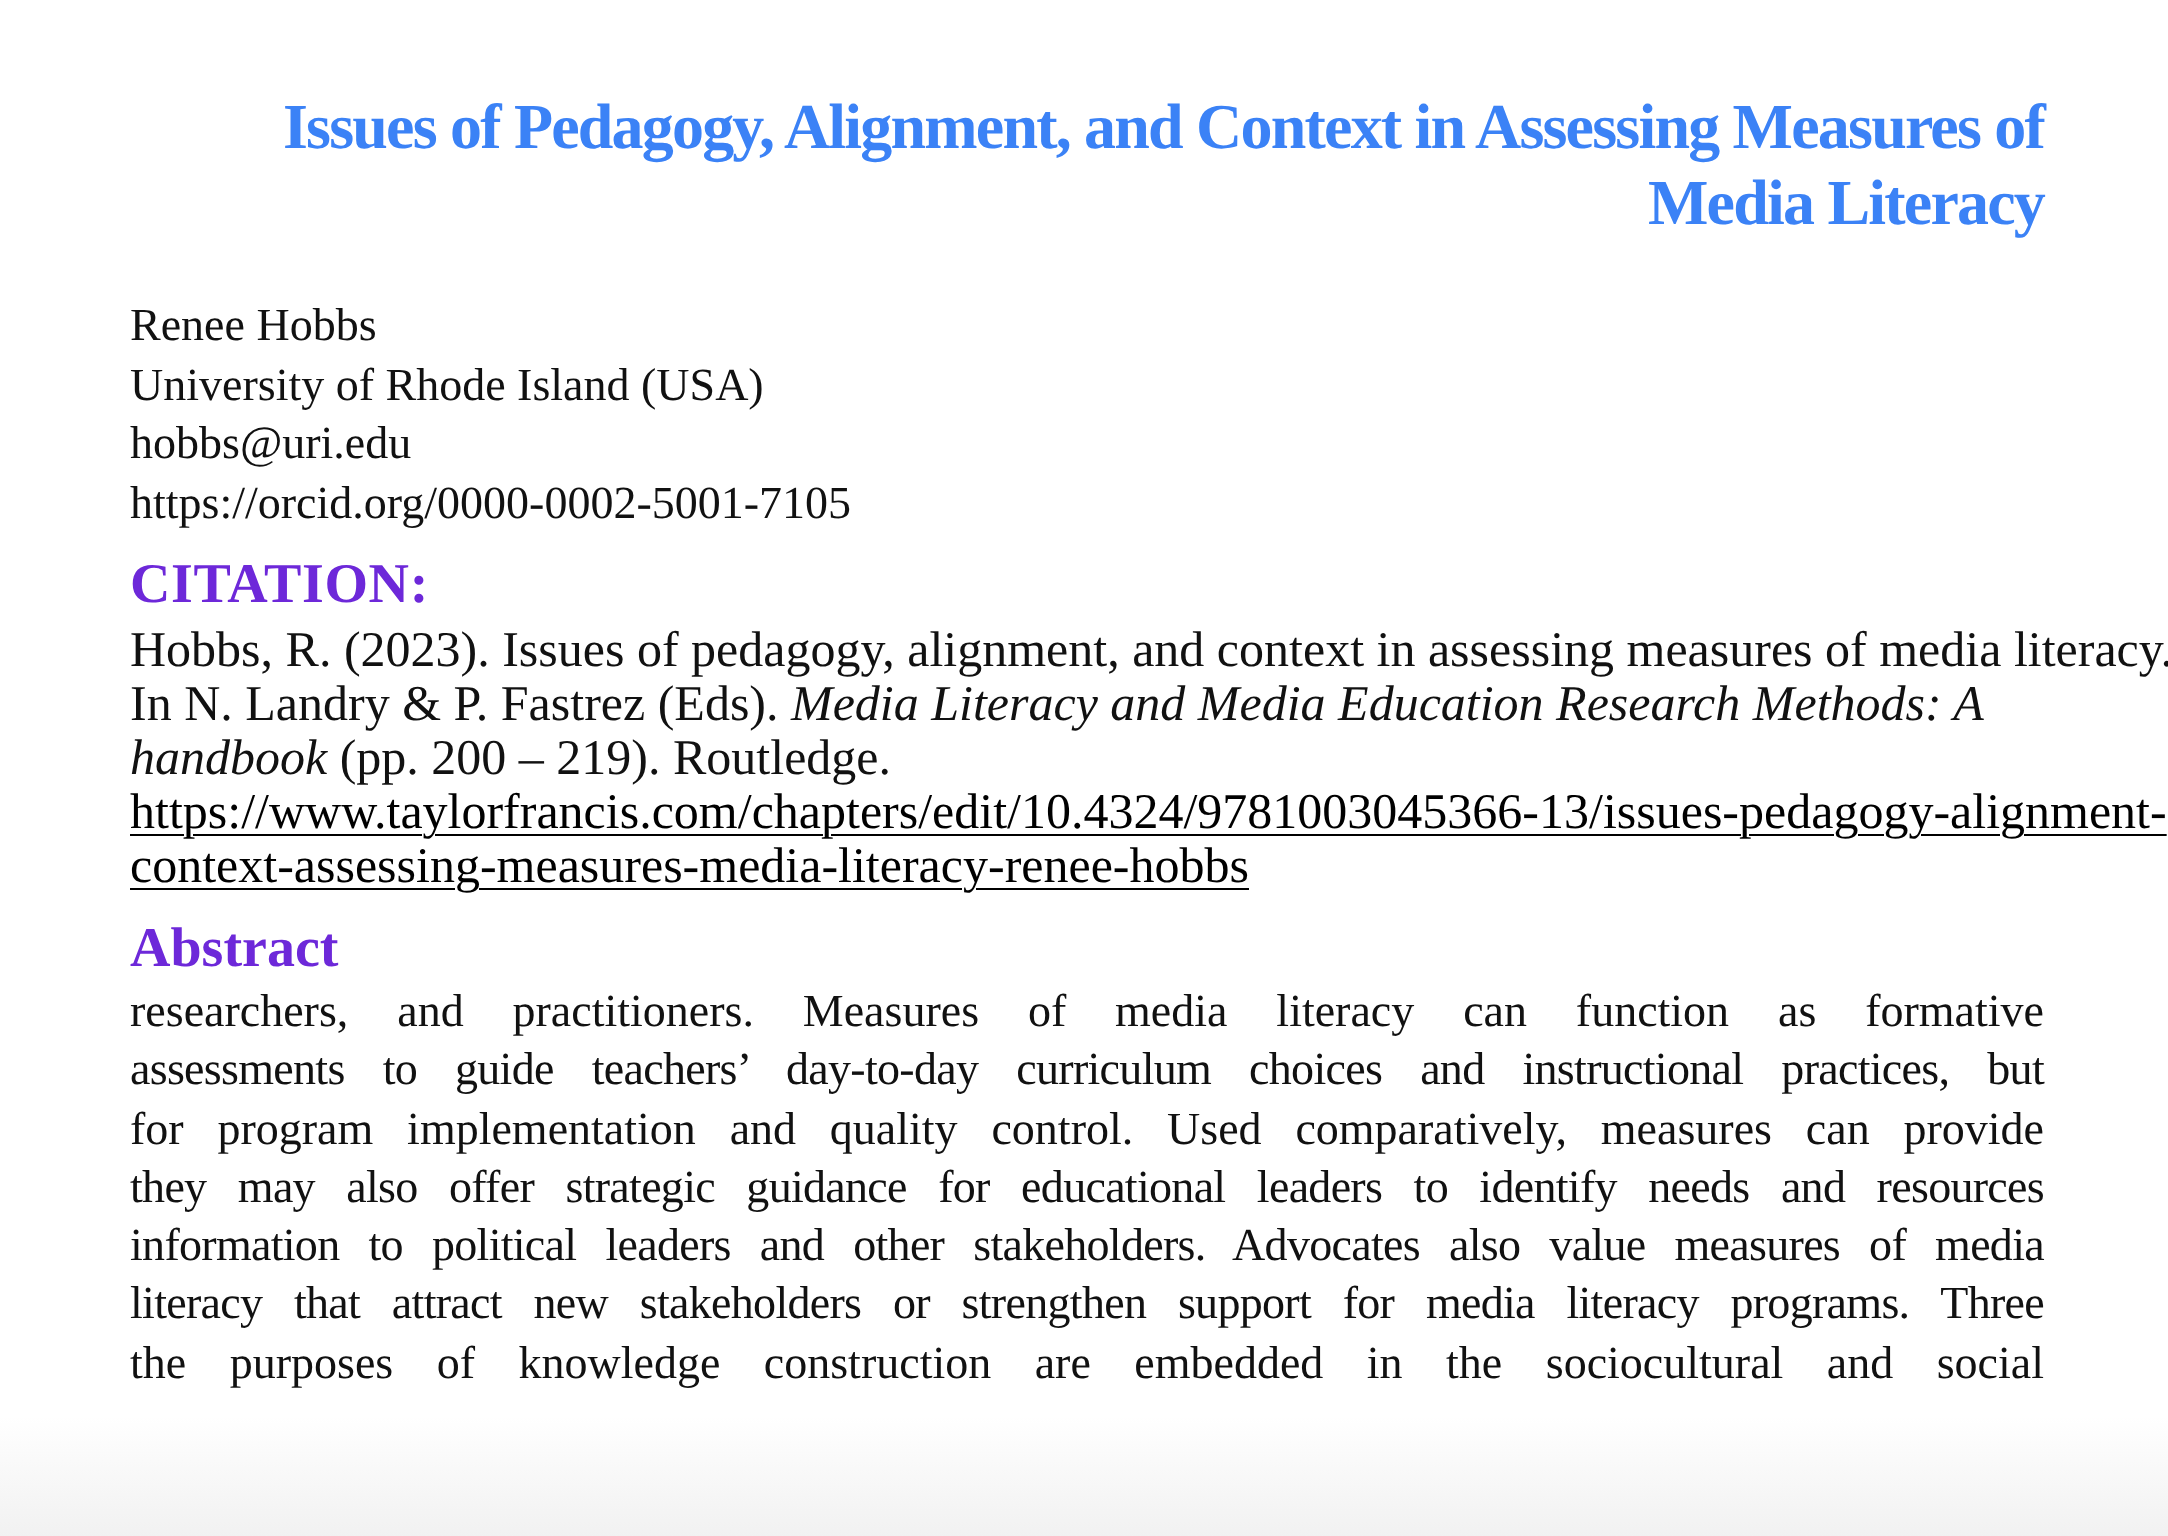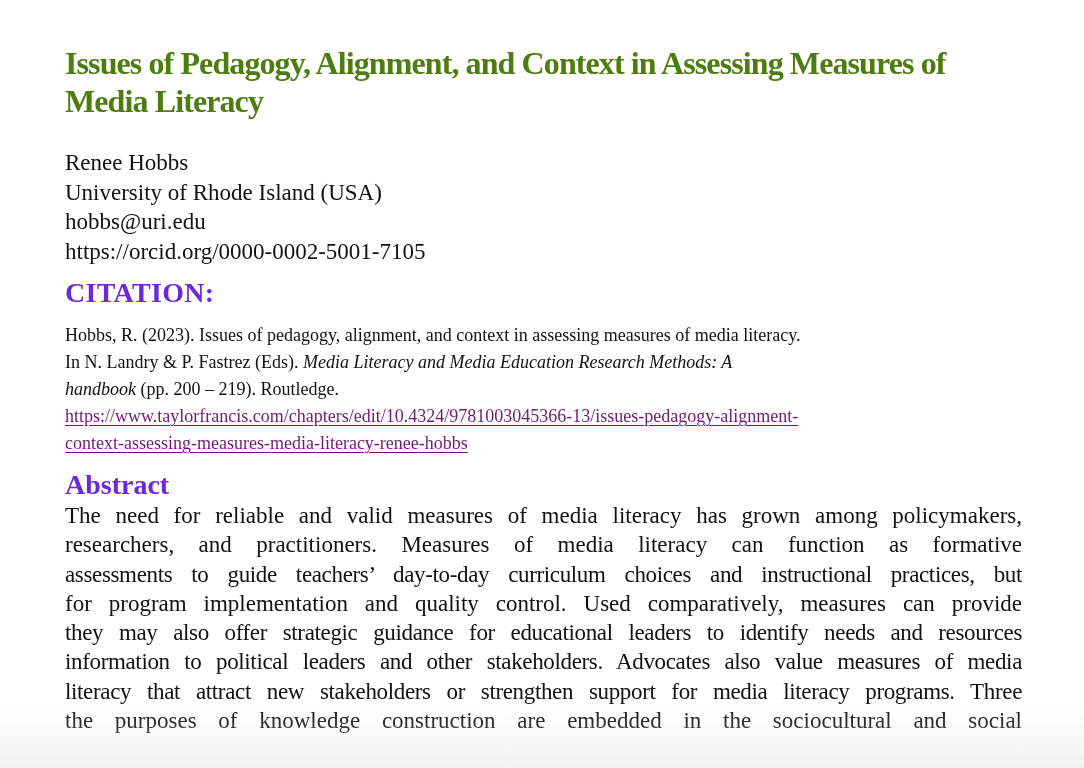--- a/index.html
+++ b/index.html
@@ -17,52 +17,53 @@
     }
     .page {
       position: absolute;
       left: 65px;
       top: 44px;
       width: 957px;
     }
     .title {
       font-family: "Liberation Serif", "DejaVu Serif", serif;
       font-weight: bold;
-      color: #4d7c0f;
+      color: #3b82f6;
       font-size: 32px;
       line-height: 38px;
       letter-spacing: -0.9px;
       margin: 0;
+      text-align: right;
     }
     .author-block {
       margin-top: 28px;
       font-size: 23px;
       line-height: 29.5px;
     }
     .author-block div { white-space: nowrap; }
     .section-heading {
       font-weight: bold;
       color: #6d28d9;
       font-size: 28px;
       line-height: 30px;
       margin: 0;
     }
     .citation-heading {
       margin-top: 12px;
       letter-spacing: 0.3px;
     }
     .citation-body {
-      font-size: 18px;
+      font-size: 25px;
       line-height: 27px;
-      margin-top: 14px;
+      margin-top: 4px;
     }
     .citation-body .line { white-space: nowrap; display: block; }
     .citation-body i { }
     .citation-link {
-      color: #701a75;
+      color: #000000;
       text-decoration: underline;
       text-underline-offset: 3px;
       text-decoration-thickness: 1px;
       display: block;
       white-space: nowrap;
     }
     .abstract-heading {
       margin-top: 13px;
     }
     .abstract-body {
@@ -111,21 +112,20 @@
     <span class="line">Hobbs, R. (2023). Issues of pedagogy, alignment, and context in assessing measures of media literacy.</span>
     <span class="line"><span>In N. Landry &amp; P. Fastrez (Eds). </span><i>Media Literacy and Media Education Research Methods: A</i></span>
     <span class="line"><i>handbook</i><span> (pp. 200 – 219). Routledge.</span></span>
     <a class="citation-link">https://www.taylorfrancis.com/chapters/edit/10.4324/9781003045366-13/issues-pedagogy-alignment-</a>
     <a class="citation-link">context-assessing-measures-media-literacy-renee-hobbs</a>
   </div>
 
   <h2 class="section-heading abstract-heading">Abstract</h2>
 
   <div class="abstract-body">
-    <span class="line">The need for reliable and valid measures of media literacy has grown among policymakers,</span>
     <span class="line">researchers, and practitioners. Measures of media literacy can function as formative</span>
     <span class="line tight">assessments to guide teachers’ day-to-day curriculum choices and instructional practices, but</span>
     <span class="line">for program implementation and quality control. Used comparatively, measures can provide</span>
     <span class="line tight">they may also offer strategic guidance for educational leaders to identify needs and resources</span>
     <span class="line tight">information to political leaders and other stakeholders. Advocates also value measures of media</span>
     <span class="line tight">literacy that attract new stakeholders or strengthen support for media literacy programs. Three</span>
     <span class="line">the purposes of knowledge construction are embedded in the sociocultural and social</span>
   </div>
 
 </div>

